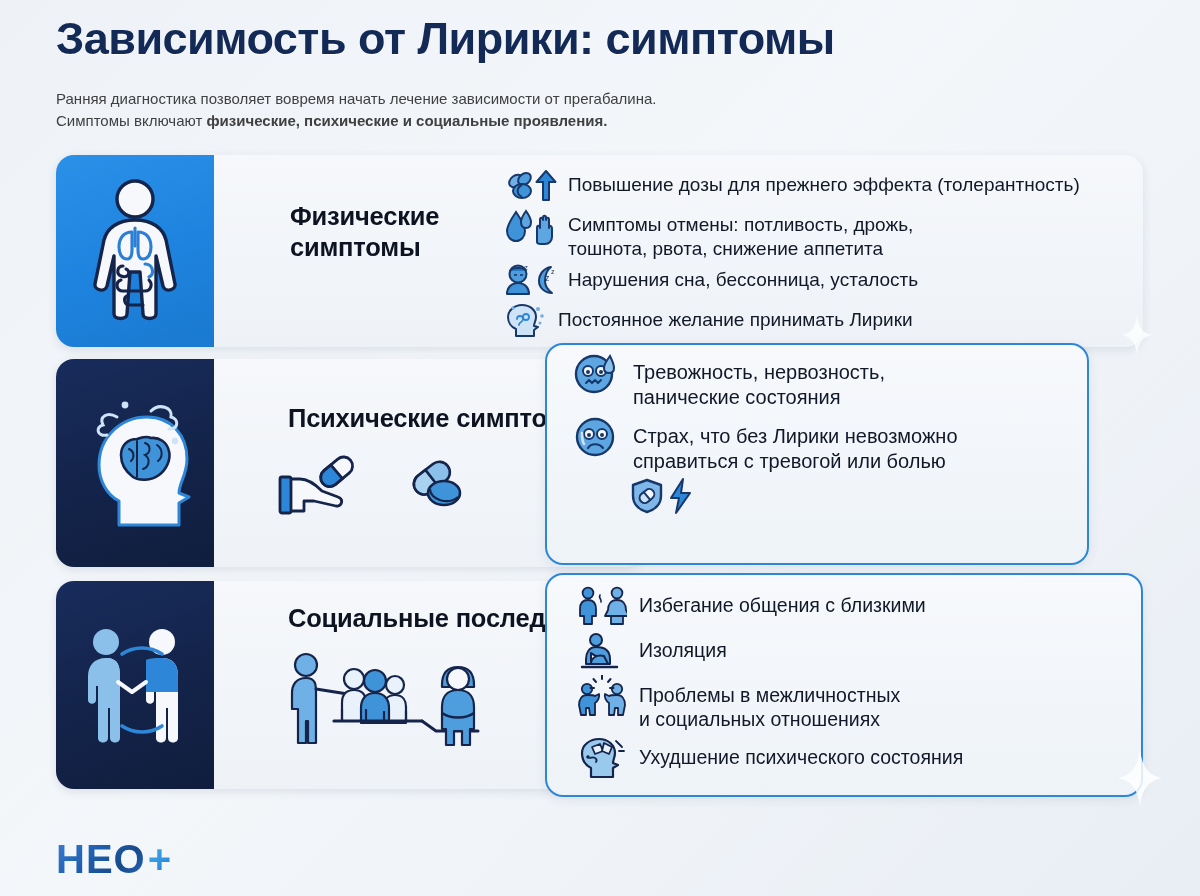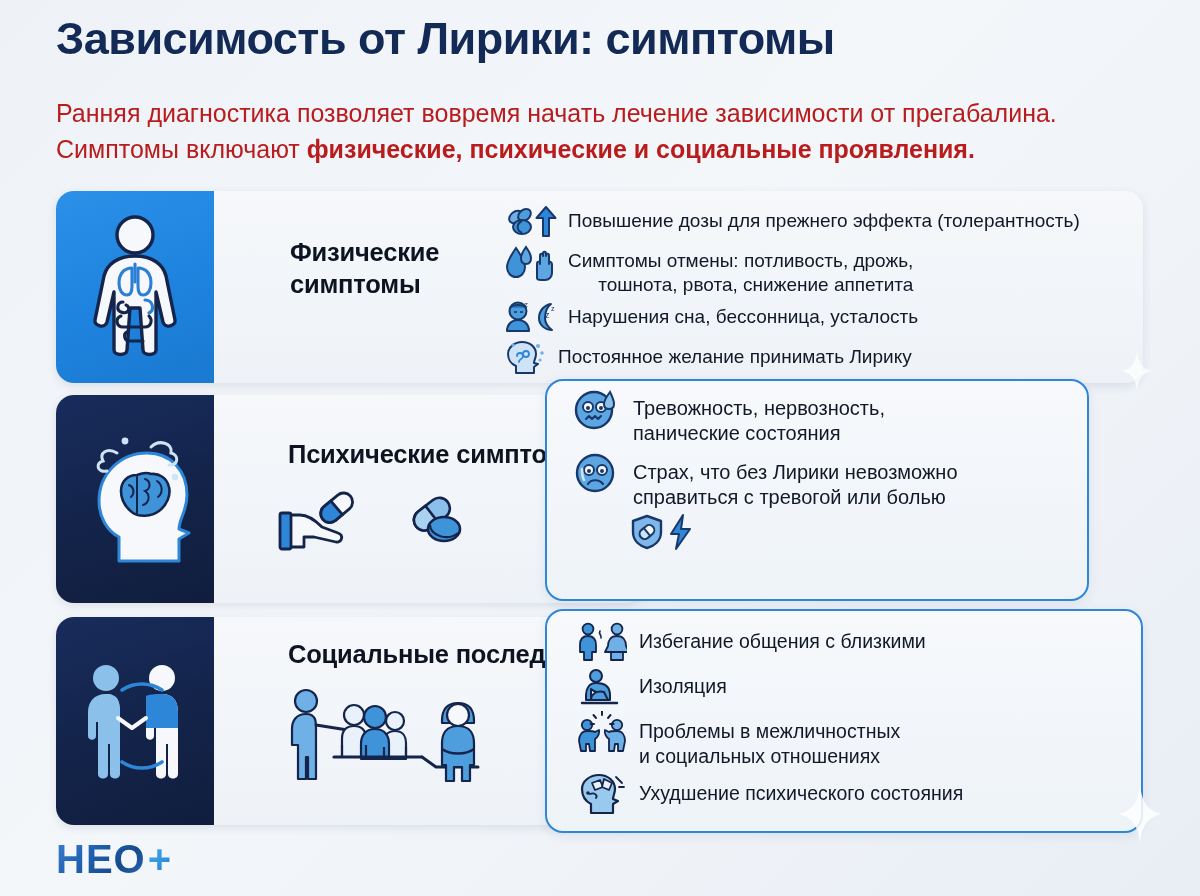--- a/index.html
+++ b/index.html
@@ -25,24 +25,24 @@
     font-size: 45px;
     font-weight: 700;
     letter-spacing: -0.5px;
     color: #132a57;
     line-height: 1.12;
     text-shadow: 0 1px 0 rgba(255,255,255,0.8);
     white-space: nowrap;
   }
 
   .subtitle {
-    margin-top: 32px;
-    font-size: 25px;
+    margin-top: 24px;
+    font-size: 15px;
     line-height: 1.42;
-    color: #b91c1c;
+    color: #404040;
     max-width: 1100px;
   }
   .subtitle b { font-weight: 700; }
 
   
   .cards { position: relative; margin-top: 16px; height: 660px; }
 
   .card {
     position: absolute;
     display: flex;
@@ -87,21 +87,21 @@
 
   
   #card-physical {
     left: 56px; top: 8px; width: 1087px; height: 192px;
   }
   #card-physical .body-panel { padding: 0; }
   #card-physical .heading-box {
     position: absolute; left: 60px; top: 46px; width: 230px;
   }
   #card-physical .list {
-    position: absolute; left: 290px; top: 12px; right: 8px; text-align: right;
+    position: absolute; left: 290px; top: 12px; right: 8px;
   }
 
   
   #card-mental {
     left: 56px; top: 212px; width: 587px; height: 208px;
   }
   #card-mental .card-inner { border-radius: 18px; }
   #card-mental .heading-box { position: absolute; left: 58px; top: 44px; }
   #card-mental .mini-icons { position: absolute; left: 60px; top: 92px; display: flex; gap: 34px; align-items: center; }
 
@@ -294,21 +294,21 @@
                   <circle cx="22" cy="14" r="3"></circle>
                 </g>
                 <g fill="#6fb0e6">
                   <circle cx="34" cy="6" r="2.1"></circle>
                     <circle cx="38" cy="13" r="1.8"></circle>
                   <circle cx="36" cy="20" r="1.6"></circle>
                     <circle cx="9" cy="5" r="1.7"></circle>
                 </g>
               </svg>
             </span>
-            <span class="txt">Постоянное желание принимать Лирику</span>
+            <span class="txt">Постоянное желание принимать Лирики</span>
           </div>
 
         </div>
       </div>
     </div>
   </div>
 
   <div class="card" id="card-mental">
     <div class="card-inner">
       <div class="icon-panel navy">

